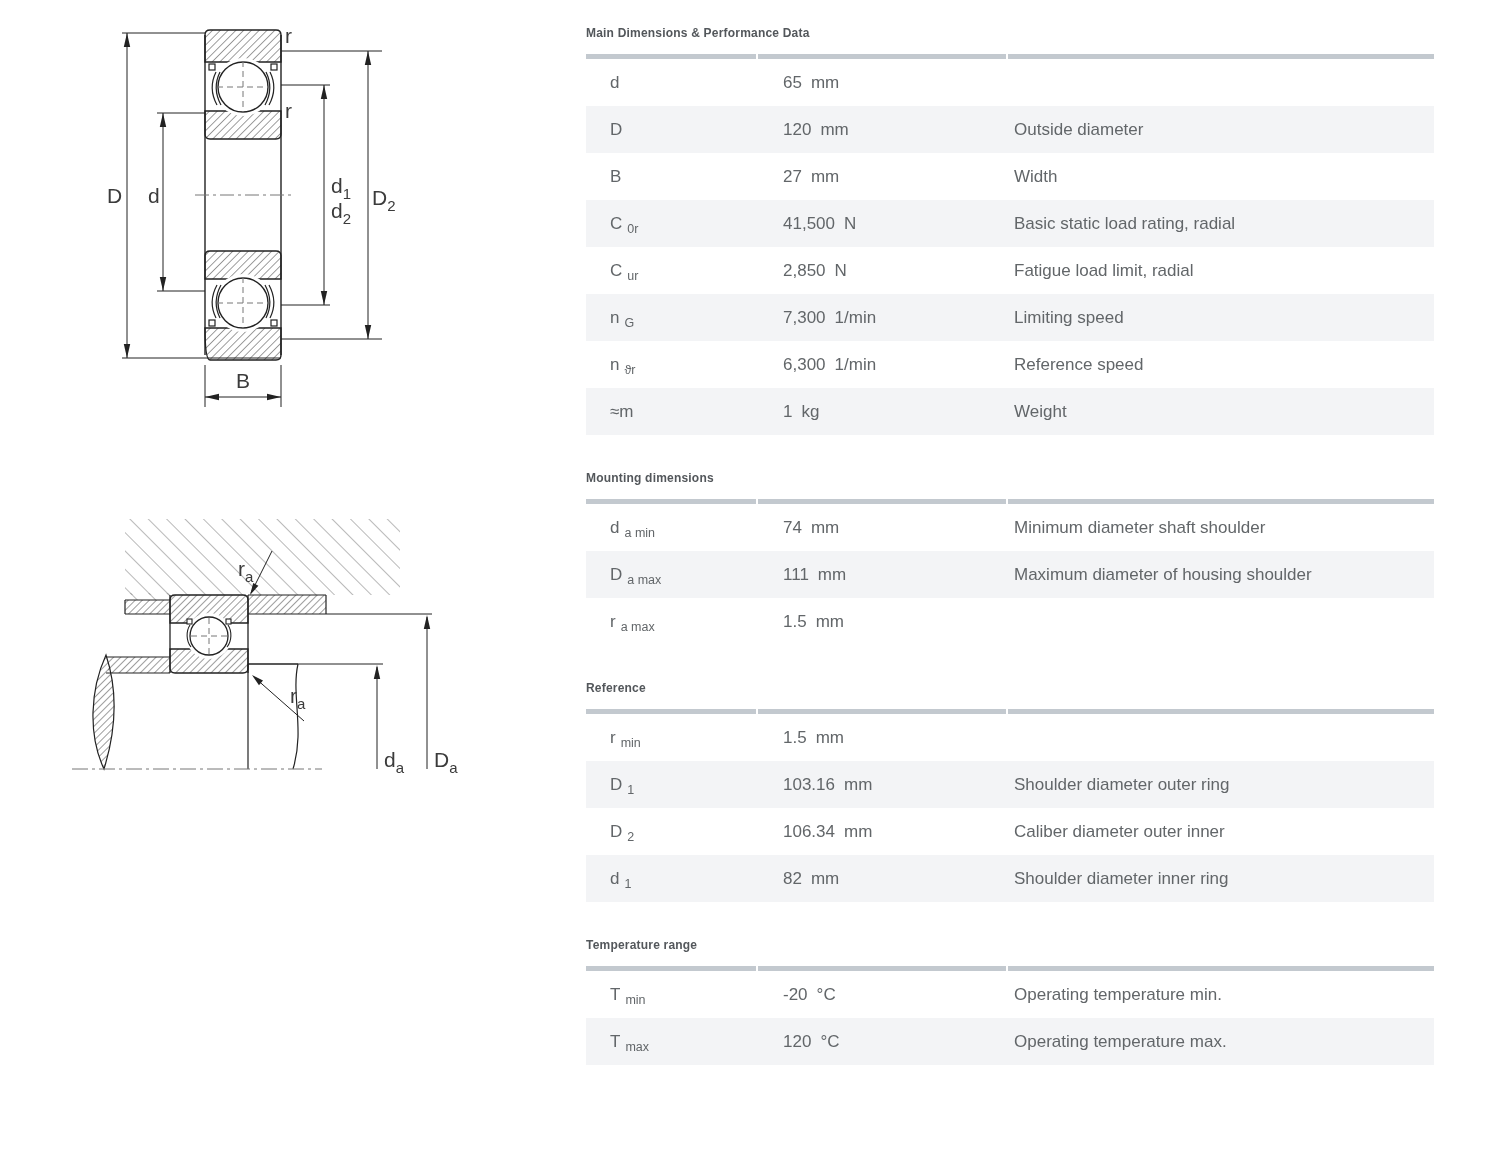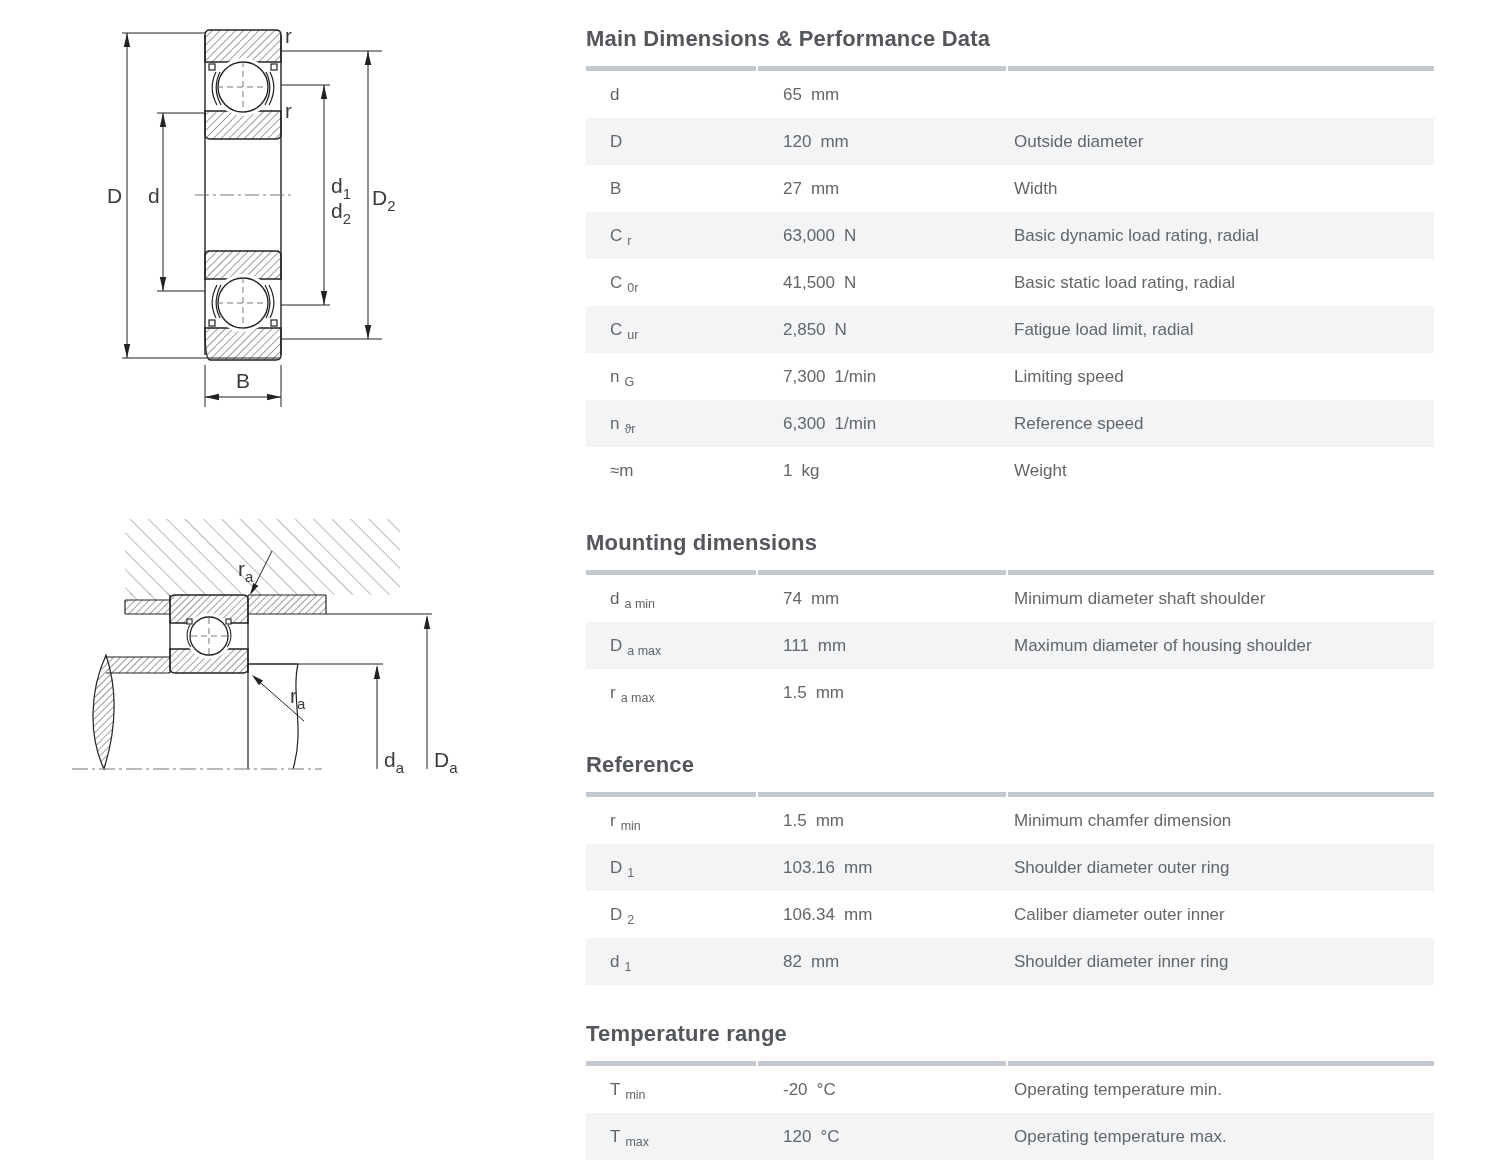--- a/index.html
+++ b/index.html
@@ -13,21 +13,21 @@
   
   .drawing-top  { position:absolute; left:85px;  top:25px; }
   .drawing-bottom { position:absolute; left:60px; top:505px; }
   svg text { font-family:"Liberation Sans", sans-serif; fill:#3b3b3b; }
   .dimlbl { font-size:21px; }
   .dimlbl .ss { font-size:15px; }
 
   
   #content { position:absolute; left:586px; top:0; width:848px; }
   .section-title {
-    font-size:22px; font-weight:bold; color:#53575b;
+    font-size:12px; font-weight:bold; color:#53575b;
     margin:36px 0 14px 0; letter-spacing:0.2px;
   }
   .spec-section:first-child .section-title { margin-top:26px; }
   .tbl-topborder { display:flex; gap:2px; height:5px; }
   .tbl-topborder i { display:block; background:#c3c9cf; height:5px; }
   .tbl-topborder i:nth-child(1){ width:170px; }
   .tbl-topborder i:nth-child(2){ width:248px; }
   .tbl-topborder i:nth-child(3){ width:426px; }
   .tbl { width:848px; }
   .row { display:flex; align-items:center; height:47px; font-size:17px; color:#626669; }
@@ -243,25 +243,20 @@
     <div class="c2"><span class="val">120</span><span class="unit">mm</span></div>
     <div class="c3">Outside diameter</div>
   </div>
 
   <div class="row">
     <div class="c1"><span class="sym">B</span></div>
     <div class="c2"><span class="val">27</span><span class="unit">mm</span></div>
     <div class="c3">Width</div>
   </div>
 
-  <div class="row">
-    <div class="c1"><span class="sym">C</span><span class="sub">r</span></div>
-    <div class="c2"><span class="val">63,000</span><span class="unit">N</span></div>
-    <div class="c3">Basic dynamic load rating, radial</div>
-  </div>
 
   <div class="row">
     <div class="c1"><span class="sym">C</span><span class="sub">0r</span></div>
     <div class="c2"><span class="val">41,500</span><span class="unit">N</span></div>
     <div class="c3">Basic static load rating, radial</div>
   </div>
 
   <div class="row">
     <div class="c1"><span class="sym">C</span><span class="sub">ur</span></div>
     <div class="c2"><span class="val">2,850</span><span class="unit">N</span></div>
@@ -319,21 +314,20 @@
     <h2 class="section-title">Reference</h2>
     <div class="tbl-topborder">
         <i></i>
         <i></i>
         <i></i>
       </div>
     <div class="tbl">
   <div class="row">
     <div class="c1"><span class="sym">r</span><span class="sub">min</span></div>
     <div class="c2"><span class="val">1.5</span><span class="unit">mm</span></div>
-    <div class="c3">Minimum chamfer dimension</div>
   </div>
 
   <div class="row">
     <div class="c1"><span class="sym">D</span><span class="sub">1</span></div>
     <div class="c2"><span class="val">103.16</span><span class="unit">mm</span></div>
     <div class="c3">Shoulder diameter outer ring</div>
   </div>
 
   <div class="row">
     <div class="c1"><span class="sym">D</span><span class="sub">2</span></div>

